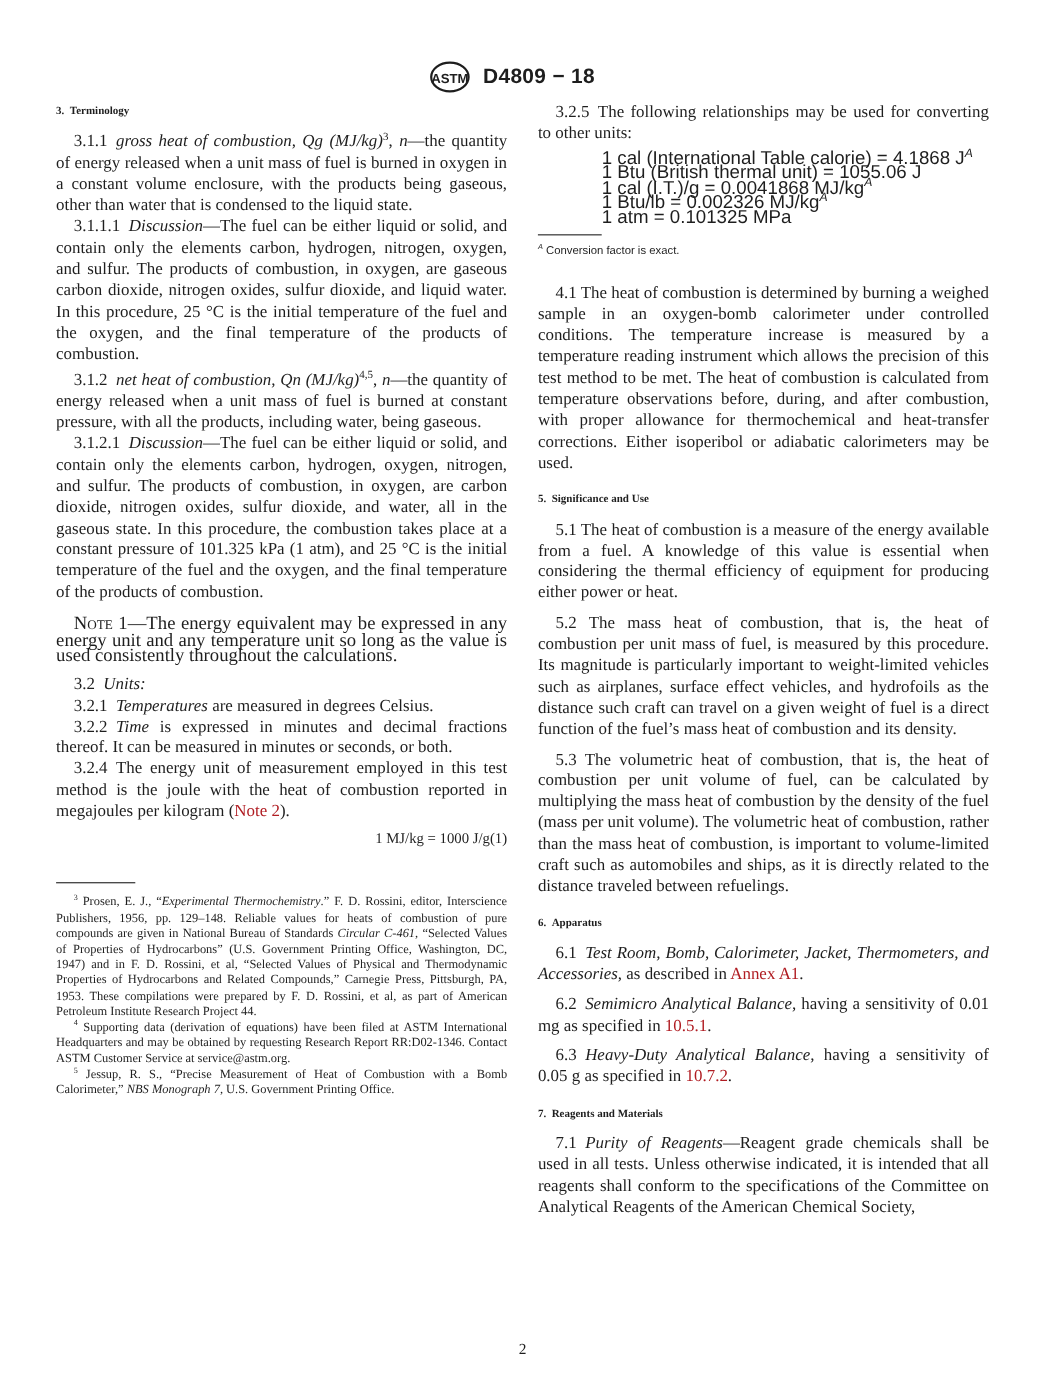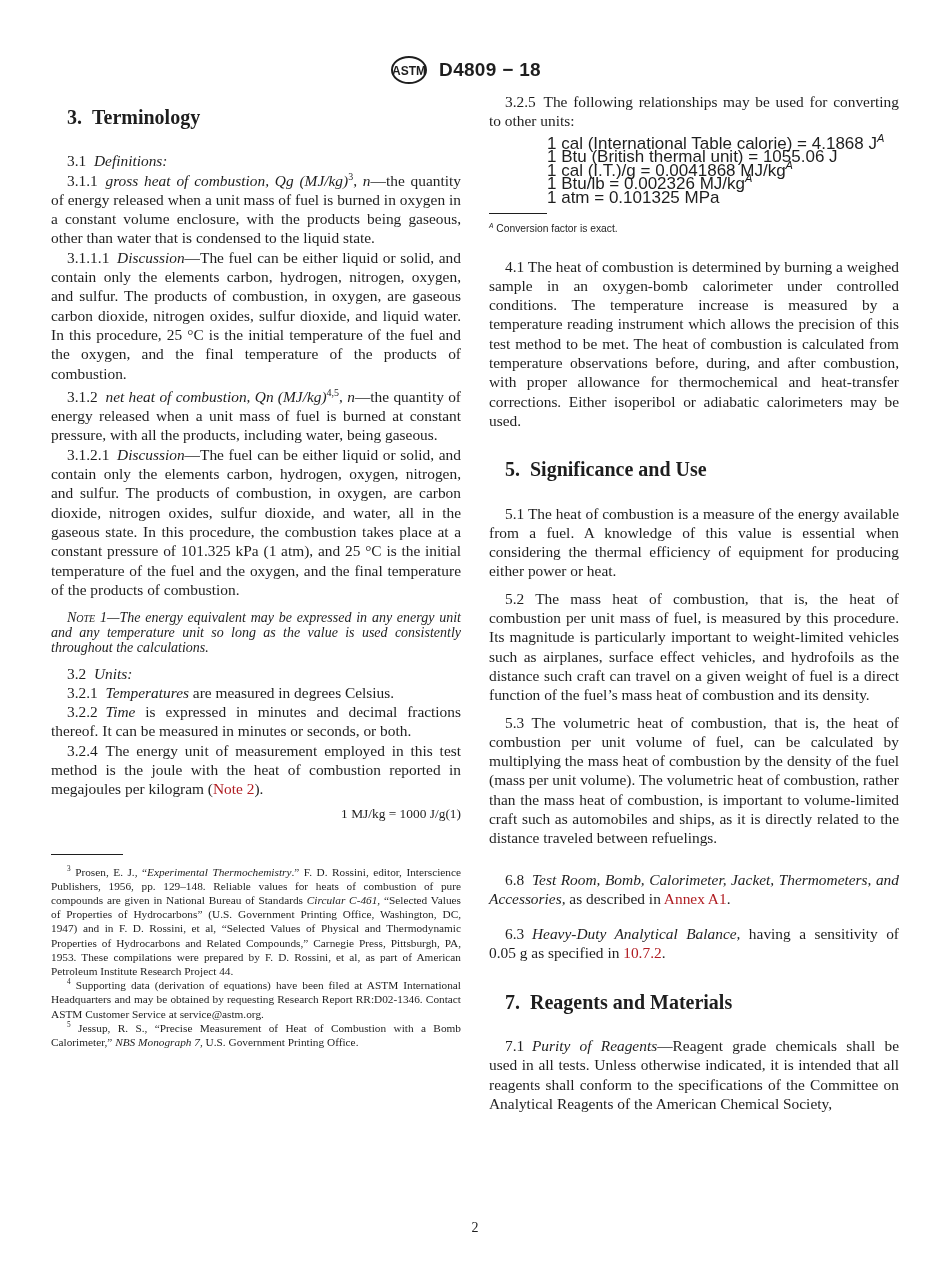--- a/index.html
+++ b/index.html
@@ -7,25 +7,25 @@
          font-family: "Liberation Serif", serif; color: #1e1e1e; }
   .header { position: absolute; top: 55px; left: 0; width: 930px; text-align: center; }
   .header .logo { display: inline-block; vertical-align: middle; width: 40px; height: 30px; margin-right: 6px; }
   .header .docid { display: inline-block; vertical-align: middle; font-family: "Liberation Sans", sans-serif;
                    font-weight: bold; font-size: 19px; letter-spacing: 0.3px; text-align: right; }
   .col { position: absolute; top: 92px; width: 410px; font-size: 15.4px; line-height: 19.3px; }
   .col.left { left: 51px; }
   .col.right { left: 489px; }
   p { margin: 0; text-align: justify; }
   .ind { text-indent: 16px; }
-  h2 { font-size: 20px; font-weight: bold; margin: 16px; line-height: 19.3px; }
+  h2 { font-size: 10px; font-weight: bold; margin: 0; line-height: 19.3px; }
   .gap { height: 8px; }
   .gap-s { height: 4px; }
   .gap-l { height: 14px; }
-  .note { font-size: 14px; line-height: 14.8px; font-style: italic; }
+  .note { font-size: 17px; line-height: 14.8px; }
   .note .sc { font-variant: small-caps; }
   .sans-list { font-family: Liberation Sans, sans-serif; font-size: 17px; line-height: 13.6px; padding-left: 58px; margin: 6px 0 0 0; }
   .sans-note { font-family: "Liberation Sans", sans-serif; font-size: 10.3px; line-height: 13px; }
   .rule { width: 72px; border-top: 1px solid #1e1e1e; margin: 10px 0 10px 0; }
   .fn { font-size: 11.3px; line-height: 14.2px; text-align: justify; }
   .eq { display: flex; justify-content: space-between; margin: 6px 0 2px 0; font-size: 13.4px; line-height: 17px; }
   .eq .eqbody { flex: 1; text-align: right; padding-left: 30px; }
   a.link { color: #b01c22; text-decoration: none; }
   sup { font-size: 65%; line-height: 0; }
   .page-num { position: absolute; top: 1220px; left: 0; width: 950px; text-align: center; font-size: 14px; }
@@ -37,21 +37,20 @@
   <svg class="logo" viewBox="0 0 40 30">
     <ellipse cx="20" cy="15" rx="17" ry="13" fill="none" stroke="#1e1e1e" stroke-width="2"></ellipse>
     <text x="20" y="20" text-anchor="middle" font-family="Liberation Sans, sans-serif" font-weight="bold" font-size="12" fill="#1e1e1e">ASTM</text>
   </svg>
   <span class="docid">D4809 − 18</span>
 </div>
 
 <div class="col left">
   <h2>3. Terminology</h2>
   <div class="gap"></div>
-  <p class="ind"><span>3.1</span> <i>Definitions:</i></p>
   <p class="ind"><span>3.1.1</span> <i>gross heat of combustion, Qg (MJ/kg)</i><sup>3</sup><span>, </span><i>n</i><span>—the quantity of energy released when a unit mass of fuel is burned in oxygen in a constant volume enclosure, with the products being gaseous, other than water that is condensed to the liquid state.</span></p>
   <p class="ind"><span>3.1.1.1</span> <i>Discussion</i><span>—The fuel can be either liquid or solid, and contain only the elements carbon, hydrogen, nitrogen, oxygen, and sulfur. The products of combustion, in oxygen, are gaseous carbon dioxide, nitrogen oxides, sulfur dioxide, and liquid water. In this procedure, 25 °C is the initial temperature of the fuel and the oxygen, and the final temperature of the products of combustion.</span></p>
   <div class="gap-s"></div>
   <p class="ind"><span>3.1.2</span> <i>net heat of combustion, Qn (MJ/kg)</i><sup>4,5</sup><span>, </span><i>n</i><span>—the quantity of energy released when a unit mass of fuel is burned at constant pressure, with all the products, including water, being gaseous.</span></p>
   <p class="ind"><span>3.1.2.1</span> <i>Discussion</i><span>—The fuel can be either liquid or solid, and contain only the elements carbon, hydrogen, oxygen, nitrogen, and sulfur. The products of combustion, in oxygen, are carbon dioxide, nitrogen oxides, sulfur dioxide, and water, all in the gaseous state. In this procedure, the combustion takes place at a constant pressure of 101.325 kPa (1 atm), and 25 °C is the initial temperature of the fuel and the oxygen, and the final temperature of the products of combustion.</span></p>
   <div class="gap-s"></div>
   <div class="gap"></div>
   <p class="note ind"><span class="sc">Note 1</span><span>—The energy equivalent may be expressed in any energy unit and any temperature unit so long as the value is used consistently throughout the calculations.</span></p>
   <div class="gap"></div>
   <p class="ind"><span>3.2</span> <i>Units:</i></p>
@@ -85,23 +84,25 @@
   <p class="ind">4.1 The heat of combustion is determined by burning a weighed sample in an oxygen-bomb calorimeter under controlled conditions. The temperature increase is measured by a temperature reading instrument which allows the precision of this test method to be met. The heat of combustion is calculated from temperature observations before, during, and after combustion, with proper allowance for thermochemical and heat-transfer corrections. Either isoperibol or adiabatic calorimeters may be used.</p>
   <div class="gap-l"></div>
   <h2>5. Significance and Use</h2>
   <div class="gap"></div>
   <p class="ind">5.1 The heat of combustion is a measure of the energy available from a fuel. A knowledge of this value is essential when considering the thermal efficiency of equipment for producing either power or heat.</p>
   <div class="gap"></div>
   <p class="ind">5.2 The mass heat of combustion, that is, the heat of combustion per unit mass of fuel, is measured by this procedure. Its magnitude is particularly important to weight-limited vehicles such as airplanes, surface effect vehicles, and hydrofoils as the distance such craft can travel on a given weight of fuel is a direct function of the fuel’s mass heat of combustion and its density.</p>
   <div class="gap"></div>
   <p class="ind">5.3 The volumetric heat of combustion, that is, the heat of combustion per unit volume of fuel, can be calculated by multiplying the mass heat of combustion by the density of the fuel (mass per unit volume). The volumetric heat of combustion, rather than the mass heat of combustion, is important to volume-limited craft such as automobiles and ships, as it is directly related to the distance traveled between refuelings.</p>
   <div class="gap-l"></div>
+  <h2>6. Apparatus</h2>
   <div class="gap"></div>
-  <p class="ind"><span>6.8</span> <i>Test Room, Bomb, Calorimeter, Jacket, Thermometers, and Accessories,</i><span> as described in </span><a class="link" href="#">Annex A1</a><span>.</span></p>
+  <p class="ind"><span>6.1</span> <i>Test Room, Bomb, Calorimeter, Jacket, Thermometers, and Accessories,</i><span> as described in </span><a class="link" href="#">Annex A1</a><span>.</span></p>
   <div class="gap"></div>
+  <p class="ind"><span>6.2</span> <i>Semimicro Analytical Balance,</i><span> having a sensitivity of 0.01 mg as specified in </span><a class="link" href="#">10.5.1</a><span>.</span></p>
   <div class="gap"></div>
   <p class="ind"><span>6.3</span> <i>Heavy-Duty Analytical Balance,</i><span> having a sensitivity of 0.05 g as specified in </span><a class="link" href="#">10.7.2</a><span>.</span></p>
   <div class="gap-l"></div>
   <h2>7. Reagents and Materials</h2>
   <div class="gap"></div>
   <p class="ind"><span>7.1</span> <i>Purity of Reagents</i><span>—Reagent grade chemicals shall be used in all tests. Unless otherwise indicated, it is intended that all reagents shall conform to the specifications of the Committee on Analytical Reagents of the American Chemical Society,</span></p>
 </div>
 
 <div class="page-num">2</div>
 

